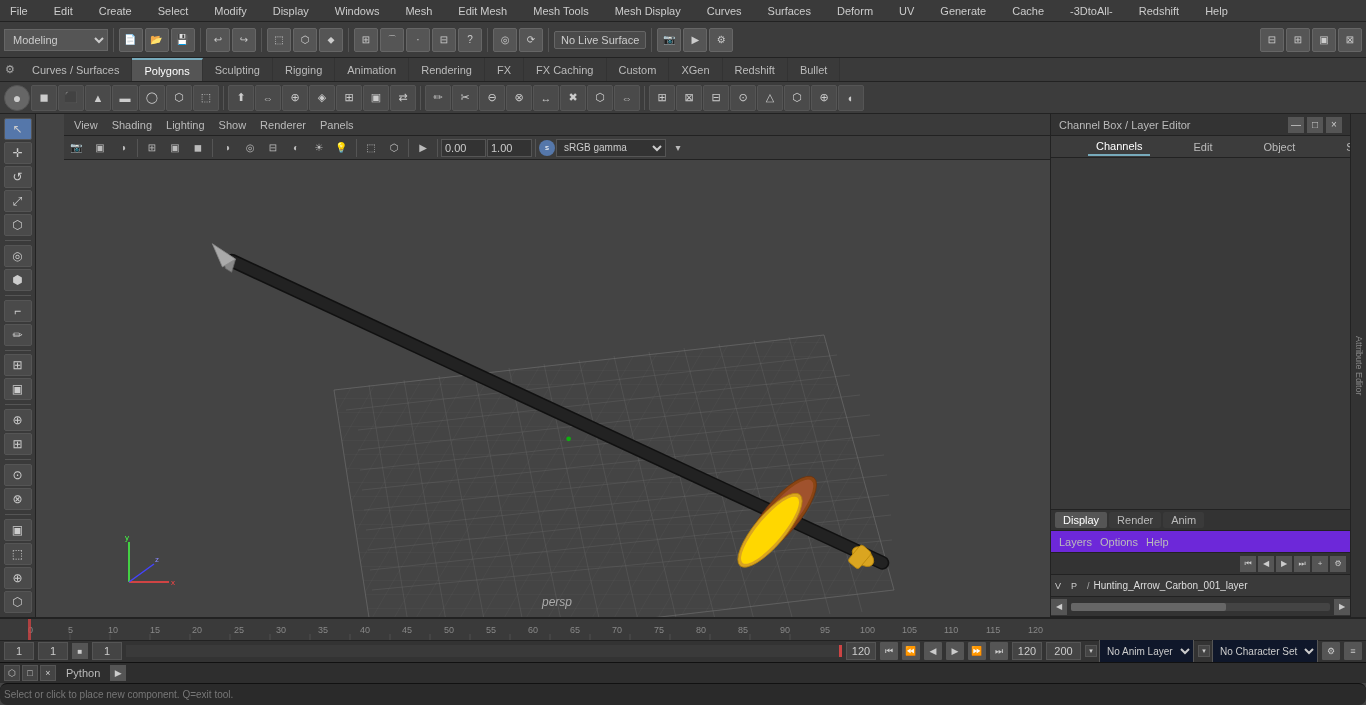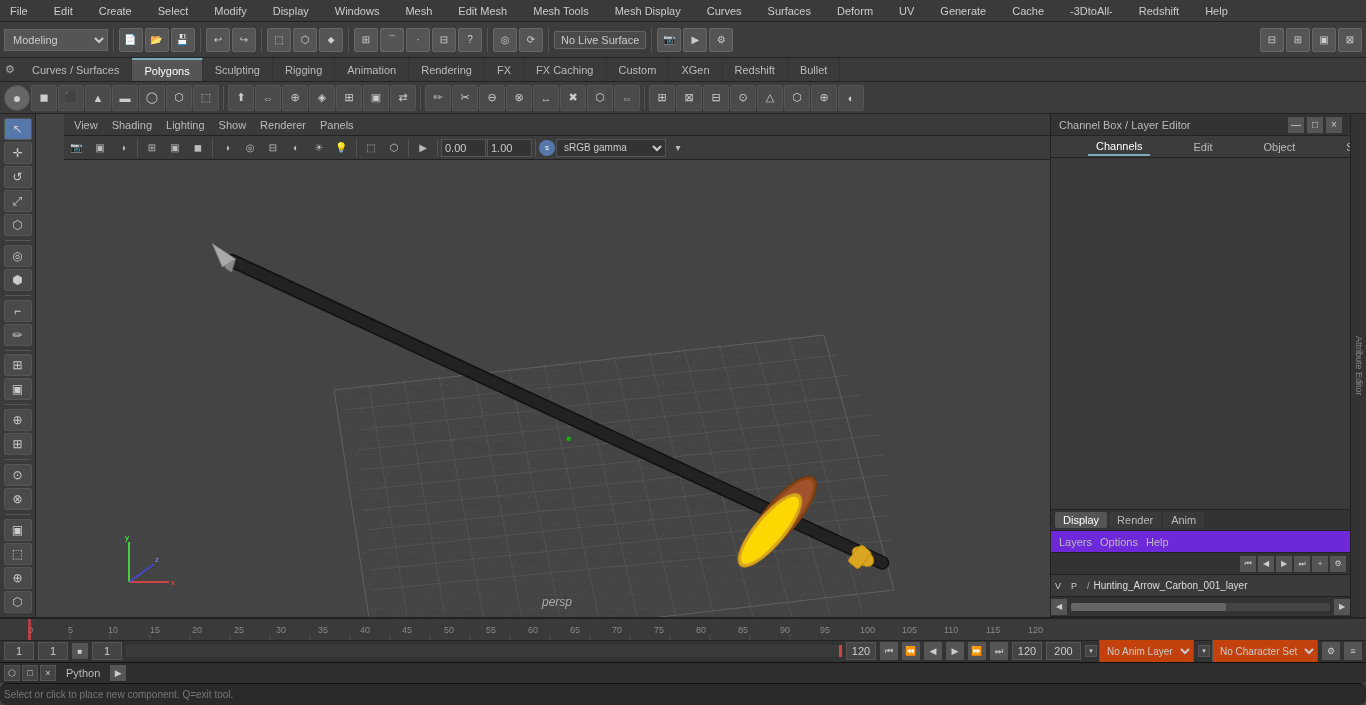--- a/index.html
+++ b/index.html
@@ -318,21 +318,21 @@
     .frame-input {
       width: 40px; height: 18px;
       background: #444;
       border: 1px solid #555;
       color: #ccc;
       font-size: 11px;
       text-align: center;
     }
     .playback-btn { width: 18px; height: 18px; background: #555; border: none; color: #ccc; font-size: 9px; cursor: pointer; display: flex; align-items: center; justify-content: center; border-radius: 1px; }
     .anim-select {
-      background: #c2410c;
+      background: #0f172a;
       border: 1px solid #555;
       color: #ccc;
       font-size: 10px;
       height: 30px;
       padding: 0 3px;
     }
     .status-cmd { font-size: 11px; color: #aaa; flex: 1; }
     .status-python { font-size: 11px; color: #bbb; padding: 0 6px; cursor: pointer; }
     .status-icon { width: 16px; height: 16px; background: #555; display: flex; align-items: center; justify-content: center; font-size: 9px; color: #ccc; cursor: pointer; }
     .bl-btn { width: 16px; height: 16px; background: #444; border: 1px solid #555; display: flex; align-items: center; justify-content: center; font-size: 9px; color: #ccc; cursor: pointer; }

